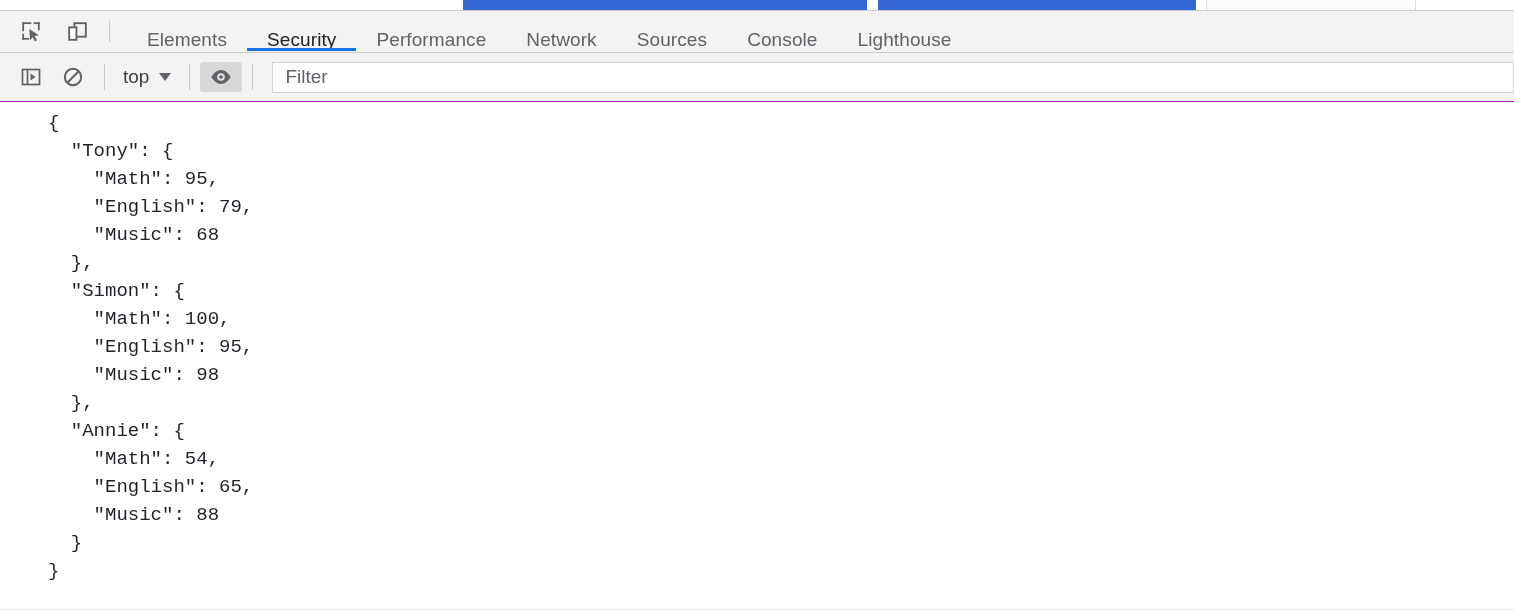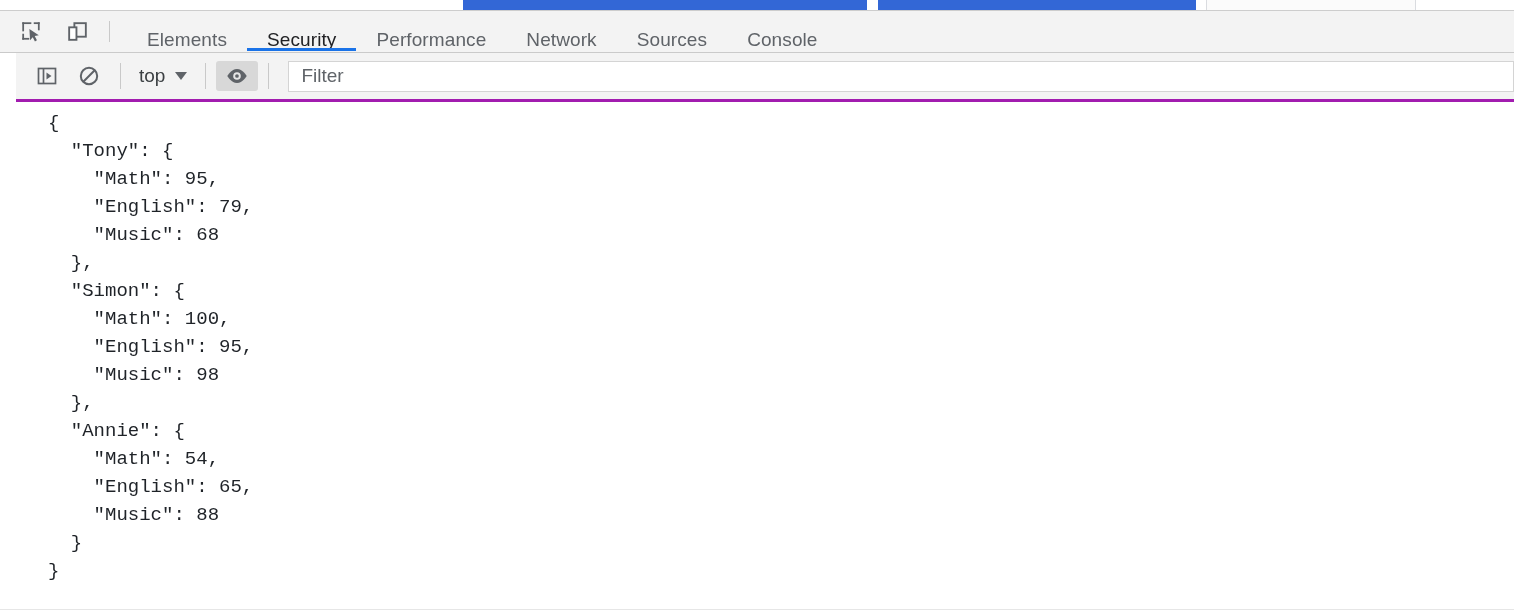--- a/index.html
+++ b/index.html
@@ -96,25 +96,24 @@
     left: 0; right: 0; bottom: 0;
     height: 3px;
     background: #1a73e8;
   }
 
   
   .console-toolbar {
     flex: 0 0 49px;
     height: 49px;
     background: #f3f3f3;
-    border-bottom: 3px solid #a21caf;
+    border-bottom: 1px solid #a21caf;
     display: flex;
     align-items: center;
     box-sizing: border-box;
-    margin-left: 16px;
   }
   .ctool {
     width: 42px;
     height: 30px;
     display: flex;
     align-items: center;
     justify-content: center;
     flex: 0 0 42px;
     border-radius: 3px;
   }
@@ -236,20 +235,23 @@
           <span>Performance</span>
         </div>
       <div class="tab">
           <span>Network</span>
         </div>
       <div class="tab">
           <span>Sources</span>
         </div>
       <div class="tab">
           <span>Console</span>
+        </div>
+      <div class="tab">
+          <span>Lighthouse</span>
         </div>
     </div>
   </div>
 
   <div class="console-toolbar">
 
     <div class="ctool first">
       <span>
         <svg width="24" height="24" viewBox="0 0 24 24">
           <rect x="3.5" y="4.5" width="17" height="15" fill="none" stroke="#5f6368" stroke-width="1.7"></rect>

